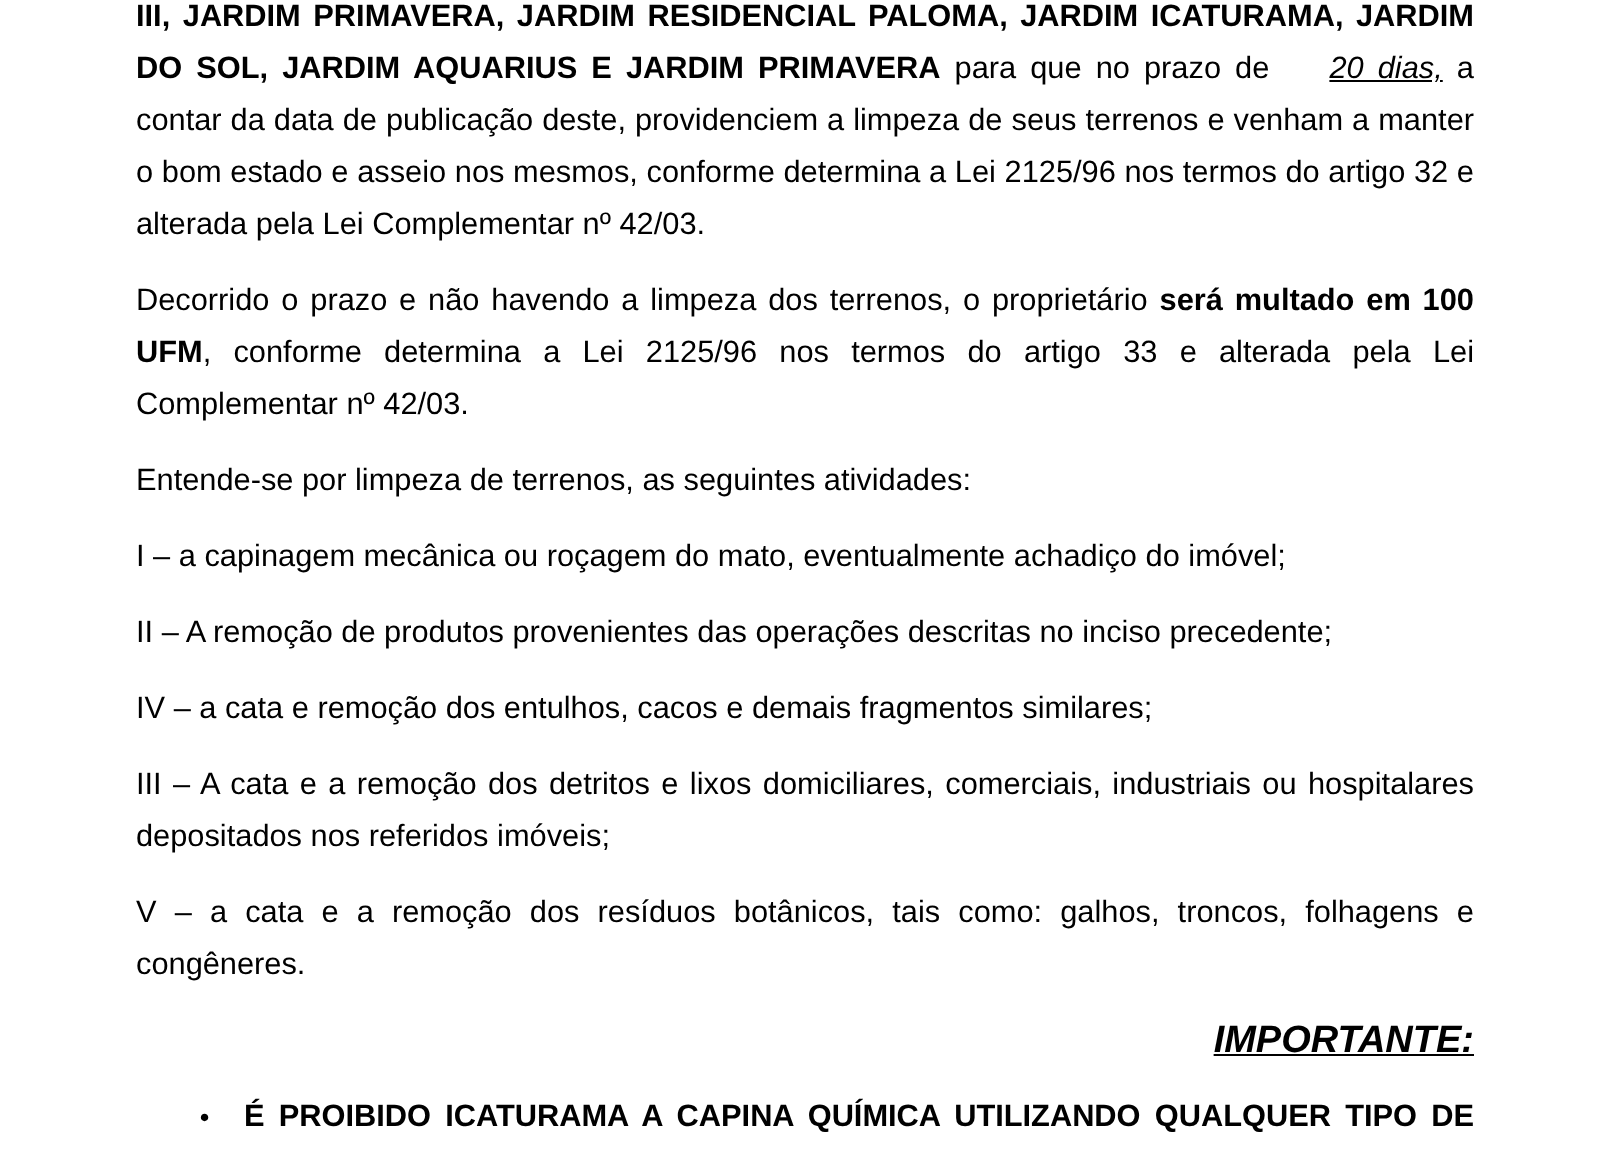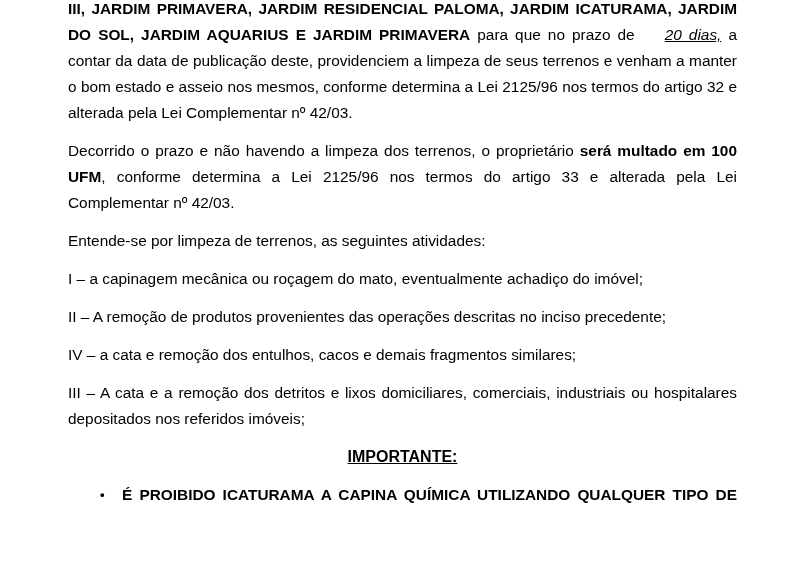--- a/index.html
+++ b/index.html
@@ -25,24 +25,25 @@
   .para.first { margin-top: -4px; }
   .bold { font-weight: bold; font-style: normal; }
   .deadline {
     font-weight: normal;
     font-style: italic;
     text-decoration: underline;
     margin-left: 23px;
   }
   .heading {
     margin: 0 0 12px 0;
-    font-size: 16px;
+    font-size: 19px;
     line-height: 26px;
     font-weight: bold;
-    text-align: center;
+    text-align: right;
+    font-style: italic;
   }
   .heading .underlined { text-decoration: underline; }
   .bullet-row {
     display: flex;
     margin: 0 0 0 32px;
     font-size: 15.4px;
     line-height: 26px;
     font-weight: bold;
   }
   .bullet-dot {
@@ -66,20 +67,21 @@
   <p class="para first"><span class="bold">III, JARDIM PRIMAVERA, JARDIM RESIDENCIAL PALOMA, JARDIM ICATURAMA, JARDIM DO SOL, JARDIM AQUARIUS E JARDIM PRIMAVERA</span><span> para que no prazo de </span><span class="deadline">20 dias,</span><span> a contar da data de publicação deste, providenciem a limpeza de seus terrenos e venham a manter o bom estado e asseio nos mesmos, conforme determina a Lei 2125/96 nos termos do artigo 32 e alterada pela Lei Complementar nº 42/03.</span></p>
 
   <p class="para"><span>Decorrido o prazo e não havendo a limpeza dos terrenos, o proprietário </span><span class="bold">será multado em 100 UFM</span><span>, conforme determina a Lei 2125/96 nos termos do artigo 33 e alterada pela Lei Complementar nº 42/03.</span></p>
 
   <p class="para">Entende-se por limpeza de terrenos, as seguintes atividades:</p>
 
   <p class="para">I – a capinagem mecânica ou roçagem do mato, eventualmente achadiço do imóvel;</p>
   <p class="para">II – A remoção de produtos provenientes das operações descritas no inciso precedente;</p>
   <p class="para">IV – a cata e remoção dos entulhos, cacos e demais fragmentos similares;</p>
   <p class="para">III – A cata e a remoção dos detritos e lixos domiciliares, comerciais, industriais ou hospitalares depositados nos referidos imóveis;</p>
+  <p class="para">V – a cata e a remoção dos resíduos botânicos, tais como: galhos, troncos, folhagens e congêneres.</p>
 
   <p class="heading"><span class="underlined">IMPORTANTE:</span></p>
 
   <div class="bullet-row">
     <span class="bullet-dot">•</span>
     <p class="bullet-text">É PROIBIDO ICATURAMA A CAPINA QUÍMICA UTILIZANDO QUALQUER TIPO DE</p>
   </div>
 
 </div>
 

